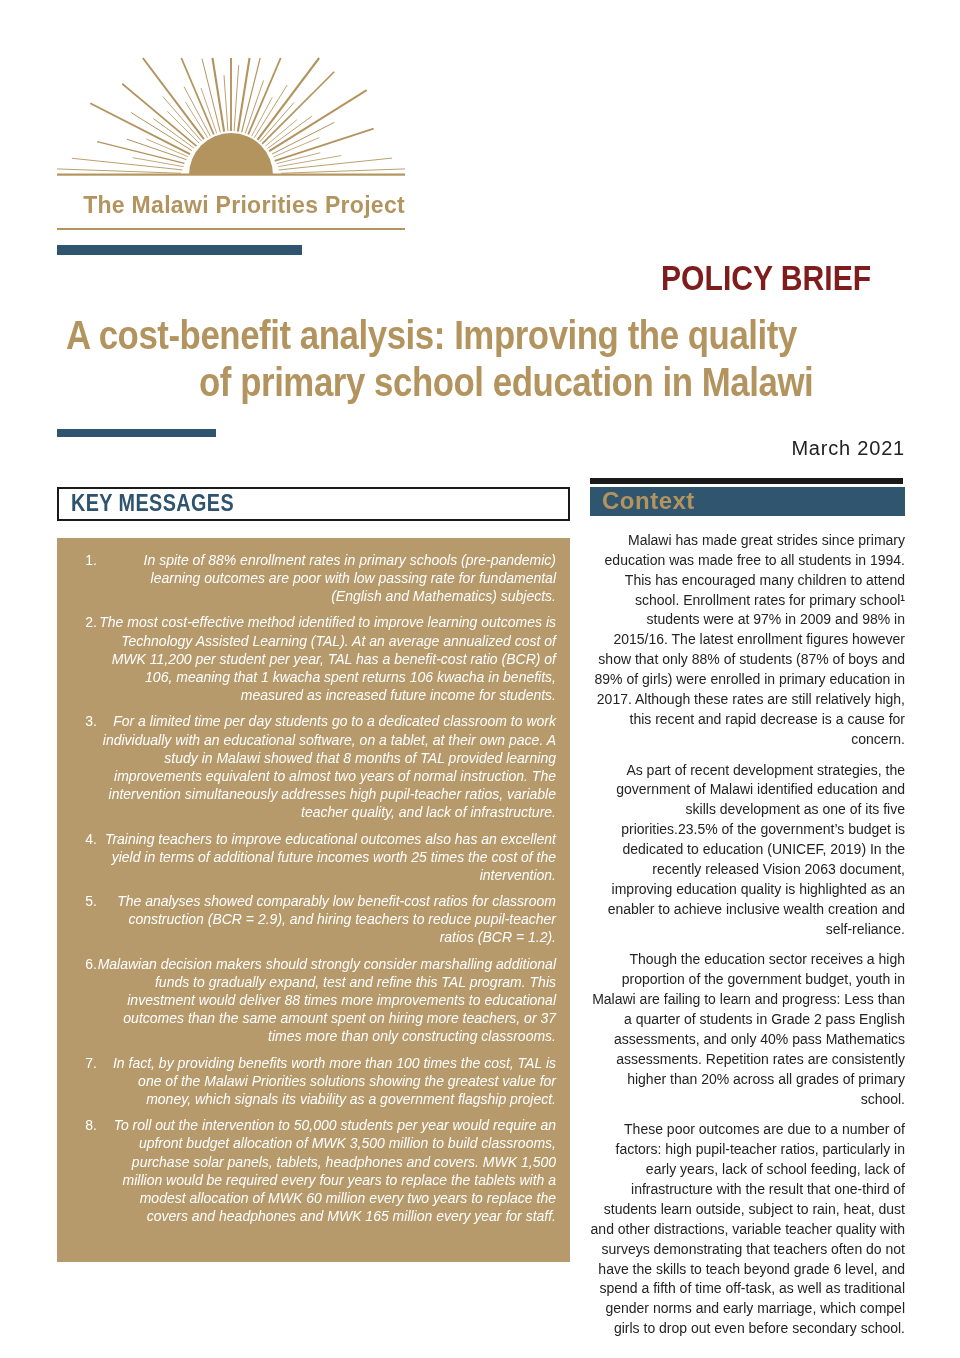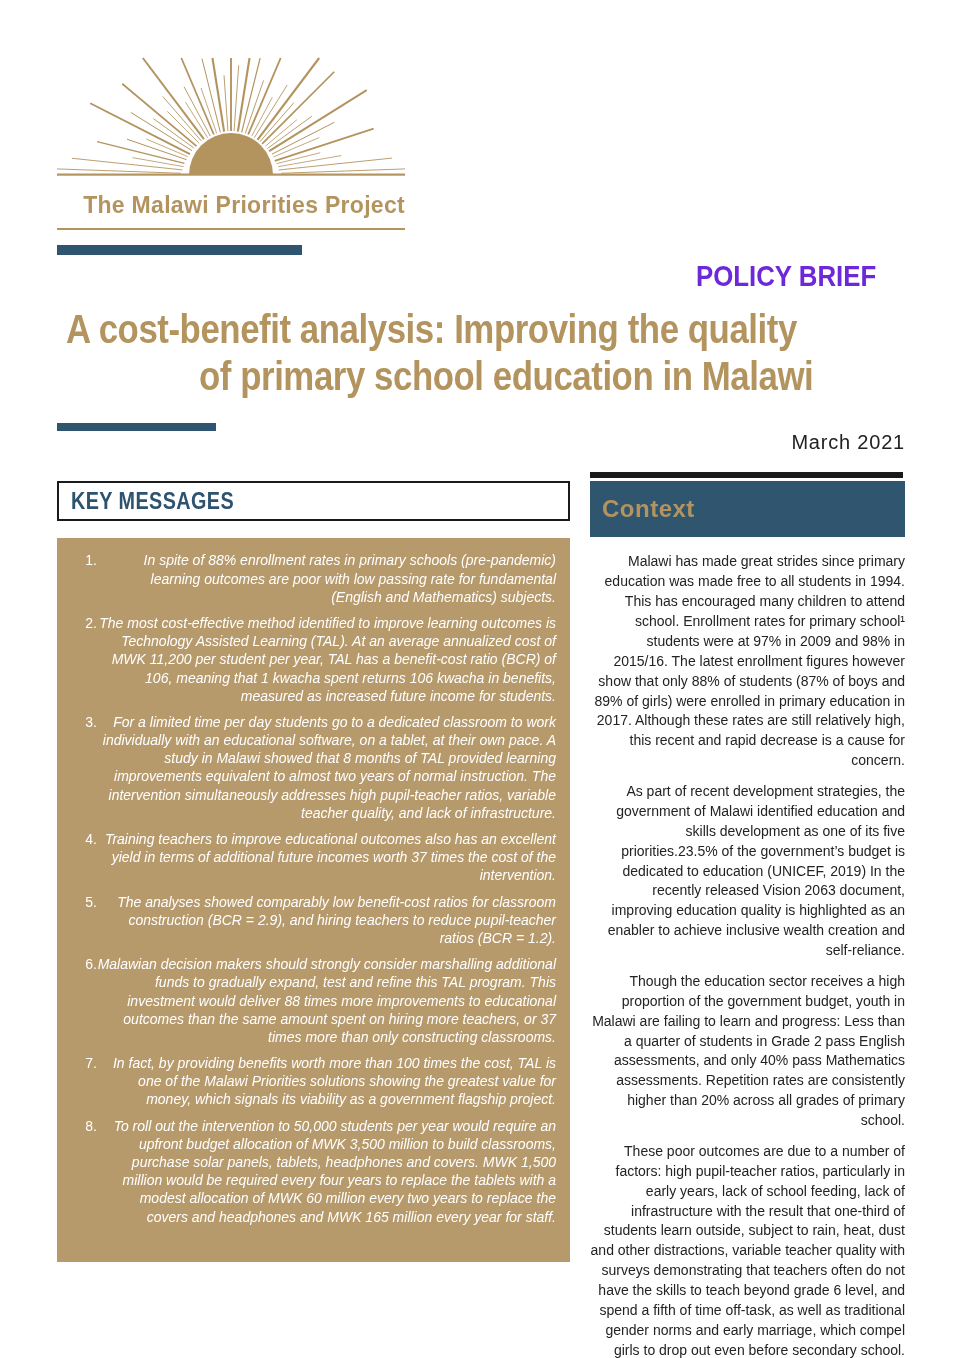--- a/index.html
+++ b/index.html
@@ -15,58 +15,58 @@
   
   .logo-wrap { width:348px; }
   .logo-svg { display:block; width:348px; height:152px; }
   .logo-title {
     margin-top:10px; color:#b3945f; font-weight:bold; font-size:23px;
     letter-spacing:0.3px; white-space:nowrap;
   }
   .logo-underline { margin-top:9px; width:348px; height:2px; background:#b3945f; }
   .policy-bar { margin-top:15px; width:245px; height:10px; background:#2e5470; }
   .policy-title {
-    margin:4px 0 0 0; font-size:30px; font-weight:bold; color:#6d28d9;
+    margin:4px 0 0 0; font-size:35px; font-weight:bold; color:#7f1d1d;
     line-height:1.1;
   }
   .condensed { display:inline-block; transform:scaleX(0.86); transform-origin:0 50%; white-space:nowrap; }
   .doc-title {
     margin:14px 0 0 0; font-size:40px; font-weight:bold; color:#b3945f;
     line-height:1.18; letter-spacing:-0.5px;
   }
   .doc-title .tline { display:block;margin-left:9px; }
   .doc-title .tline > span { display:inline-block; transform:scaleX(0.87); transform-origin:0 50%; white-space:nowrap; }
   .date-bar { margin-top:23px; width:159px; height:8px; background:#2e5470; }
   .date-text { font-size:20px; letter-spacing:0.8px; color:#222; }
 
   
   .columns { display:flex; margin-top:18px; }
   .col-left { width:513px; flex:0 0 513px; }
   .col-right { width:315px; flex:0 0 315px; margin-left:20px; }
 
   .km-headbox {
-    margin-top:9px; box-sizing:border-box; height:40px;
+    margin-top:9px; box-sizing:border-box; height:34px;
     border:2px solid #1a1a1a; background:#ffffff;
     display:flex; align-items:center; padding-left:12px;
   }
   .km-headbox .h {
     color:#2e536e; font-weight:bold; font-size:23px; letter-spacing:0.5px;
   }
   .km-panel {
     margin-top:17px; box-sizing:border-box; height:724px; overflow:hidden;
     background:#b79a6c; color:#ffffff; padding:13px 14px 10px 16px;
     font-size:14px; line-height:1.3;
   }
   .km-item { display:flex; margin-bottom:8px; }
   .km-num { flex:0 0 24px; }
   .km-text { flex:1;font-style:italic; }
 
   .ctx-topbar { width:313px; height:6px; background:#1a1a1a; }
   .ctx-headbox {
-    margin-top:3px; box-sizing:border-box; height:56px; background:#30556e;
+    margin-top:3px; box-sizing:border-box; height:29px; background:#30556e;
     display:flex; align-items:center; padding-left:12px;
   }
   .ctx-headbox .h { color:#b3945f; font-weight:bold; font-size:24px; letter-spacing:0.5px; }
   .ctx-body { margin-top:15px; font-size:14px; line-height:1.42; color:#232323; }
   .ctx-body p { margin:0 0 11px 0; }
   .b { font-weight:normal; }
 </style>
 </head>
 <body>
 
@@ -149,21 +149,21 @@
         <div class="km-item">
           <span class="km-num">2.</span>
           <span class="km-text">The most cost-effective method identified to improve learning outcomes is Technology Assisted Learning (TAL). At an average annualized cost of MWK 11,200 per student per year, TAL has a benefit-cost ratio (BCR) of 106, meaning that 1 kwacha spent returns 106 kwacha in benefits, measured as increased future income for students.</span>
         </div>
         <div class="km-item">
           <span class="km-num">3.</span>
           <span class="km-text">For a limited time per day students go to a dedicated classroom to work individually with an educational software, on a tablet, at their own pace. A study in Malawi showed that 8 months of TAL provided learning improvements equivalent to almost two years of normal instruction. The intervention simultaneously addresses high pupil-teacher ratios, variable teacher quality, and lack of infrastructure.</span>
         </div>
         <div class="km-item">
           <span class="km-num">4.</span>
-          <span class="km-text">Training teachers to improve educational outcomes also has an excellent yield in terms of additional future incomes worth 37 times the cost of the intervention.</span>
+          <span class="km-text">Training teachers to improve educational outcomes also has an excellent yield in terms of additional future incomes worth 25 times the cost of the intervention.</span>
         </div>
         <div class="km-item">
           <span class="km-num">5.</span>
           <span class="km-text">The analyses showed comparably low benefit-cost ratios for classroom construction (BCR = 2.9), and hiring teachers to reduce pupil-teacher ratios (BCR = 1.2).</span>
         </div>
         <div class="km-item">
           <span class="km-num">6.</span>
           <span class="km-text">Malawian decision makers should strongly consider marshalling additional funds to gradually expand, test and refine this TAL program. This investment would deliver 88 times more improvements to educational outcomes than the same amount spent on hiring more teachers, or 37 times more than only constructing classrooms.</span>
         </div>
         <div class="km-item">

